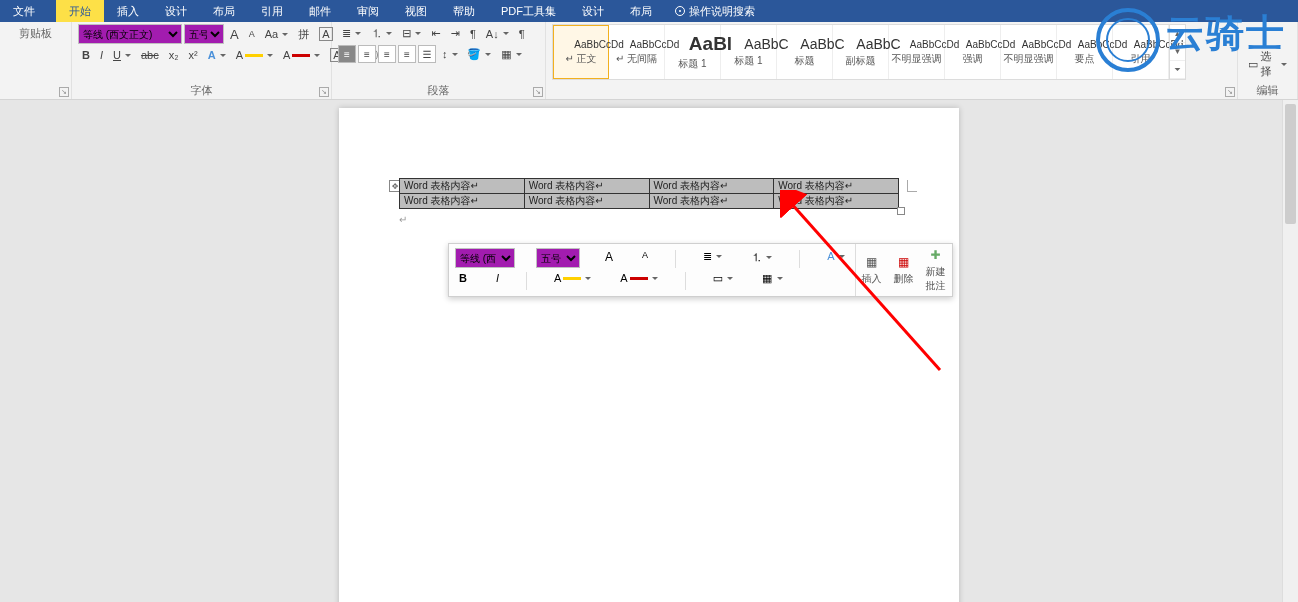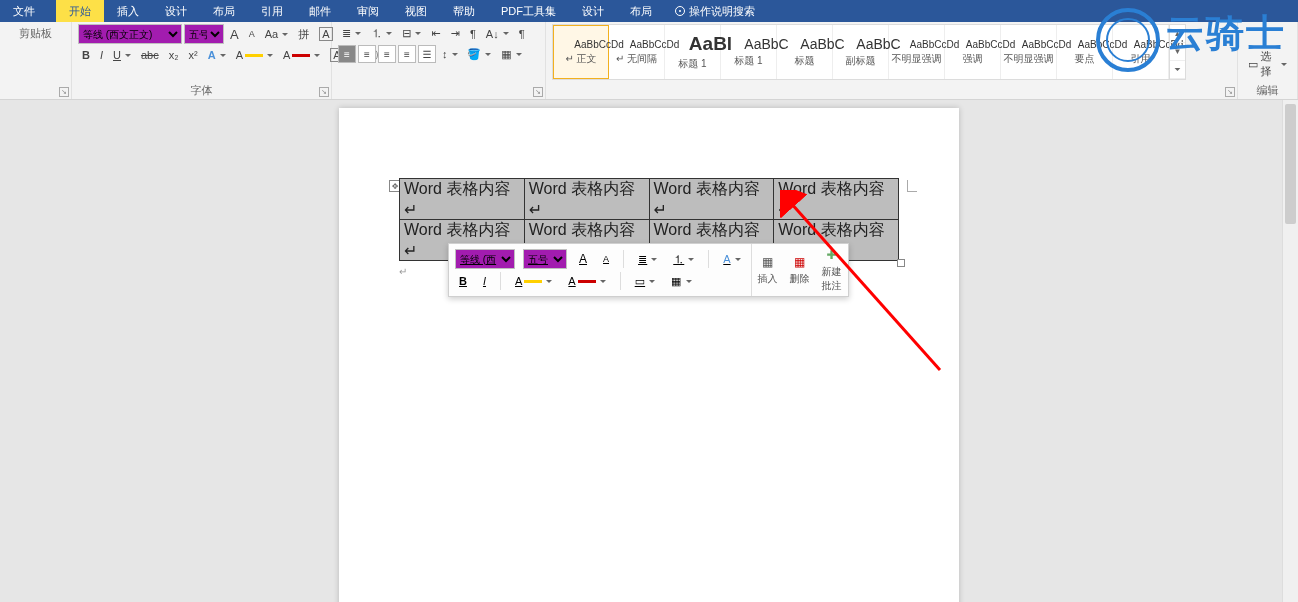--- a/index.html
+++ b/index.html
@@ -45,28 +45,28 @@
 .gal-more { width: 16px; display: flex; flex-direction: column; border-left: 1px solid #dcdcdc; }
 .gal-more div { flex: 1; display: flex; align-items: center; justify-content: center; font-size: 8px; color: #666; border-bottom: 1px solid #eee; }
 
 .workspace { position: absolute; top: 100px; left: 0; right: 0; bottom: 0; background: #e6e6e6; display: flex; justify-content: center; overflow: hidden; }
 .page { width: 620px; background: #fff; margin-top: 8px; box-shadow: 0 0 6px rgba(0,0,0,0.2); height: 800px; position: relative; padding: 70px 60px; }
 
 .sel-handle { position: absolute; width: 12px; height: 12px; border: 1px solid #888; background: #fff; display: flex; align-items: center; justify-content: center; font-size: 8px; color: #666; }
 .tbl-anchor { left: 50px; top: 72px; }
 .corner-mark { position: absolute; right: 42px; top: 72px; width: 10px; height: 12px; border-left: 1px solid #aaa; border-bottom: 1px solid #aaa; }
 
-table.doc-tbl { border-collapse: collapse; width: 100%; font-size: 16px; }
+table.doc-tbl { border-collapse: collapse; width: 100%; font-size: 10px; }
 table.doc-tbl td { border: 1px solid #333; padding: 0 4px; height: 14px; color: #222; background: #bdbdbd; }
 .pm { color: #999; font-size: 10px; }
 .resize { position: absolute; width: 8px; height: 8px; border: 1px solid #888; background: #fff; }
 
 .mini-toolbar { position: absolute; left: 448px; top: 243px; background: #fdfdfd; border: 1px solid #cfcfcf; box-shadow: 0 2px 6px rgba(0,0,0,0.2); font-size: 11px; display: flex; }
 .mini-main { padding: 4px 6px; }
-.mini-row { display: flex; align-items: center; gap: 8px; height: 22px; text-decoration: underline; }
+.mini-row { display: flex; align-items: flex-start; gap: 21px; height: 22px; }
 .mini-sep { width: 1px; background: #ddd; margin: 2px 2px; align-self: stretch; }
 .mini-side { border-left: 1px solid #ddd; display: flex; }
 .mini-col { width: 32px; display: flex; flex-direction: column; align-items: center; justify-content: center; font-size: 10px; color: #555; gap: 2px; padding: 2px 3px; }
 .ico-s { width: 16px; height: 16px; display: inline-flex; align-items: center; justify-content: center; font-size: 12px; }
 
 .watermark { position: absolute; right: 12px; top: 8px; display: flex; align-items: flex-start; gap: 6px; pointer-events: none; }
 .wm-badge { width: 64px; height: 64px; border: 4px solid #2a7fd4; border-radius: 50%; position: relative; }
 .wm-badge::before { content: ""; position: absolute; inset: 6px; border: 2px solid #2a7fd4; border-radius: 50%; }
 .wm-text { font-size: 38px; font-weight: bold; color: #2a7fd4; letter-spacing: 2px; }
 
@@ -189,20 +189,21 @@
             <span>↕</span>
           </span>
         <span class="btn dd">
             <span>🪣</span>
           </span>
         <span class="btn dd">
             <span>▦</span>
           </span>
       </div>
     </div>
+    <div class="group-label">段落</div>
     <div class="dialog-launcher">↘</div>
   </div>
 
   <div class="group" style="flex:1">
     <div class="group-body">
       <div class="style-gal" id="style-gallery">
           <div class="style-item sel">
             <div class="style-prev">AaBbCcDd</div>
             <div class="style-nm">↵ 正文</div>
           </div>

